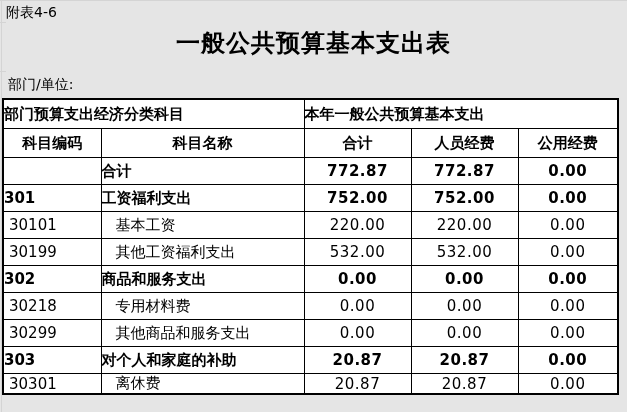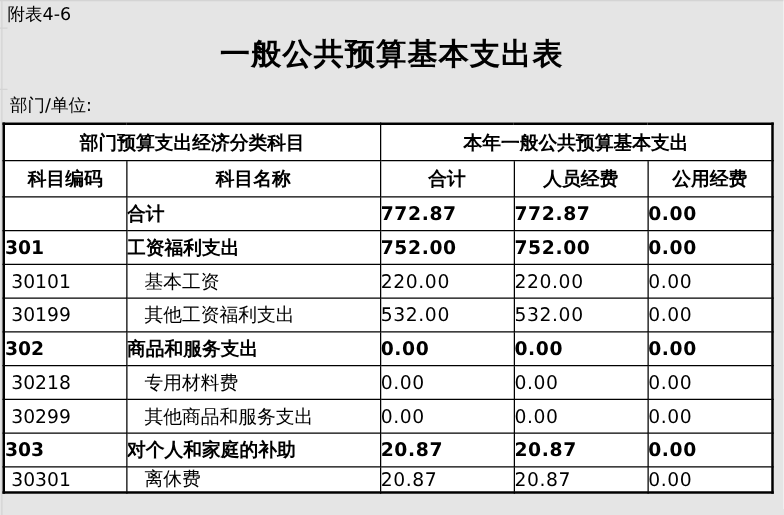--- a/index.html
+++ b/index.html
@@ -64,29 +64,29 @@
     white-space: nowrap;
     vertical-align: middle;
   }
   table.budget { border: 2px solid #000; }
   col.c-code { width: 98px; }
   col.c-name { width: 203px; }
   col.c-total { width: 107px; }
   col.c-pers { width: 107px; }
   col.c-pub  { width: 100px; }
 
-  tr.hdr-group td { height: 28px; text-align: center; font-weight: bold; margin-top: 12px; }
+  tr.hdr-group td { height: 28px; font-weight: bold; margin-top: 12px; }
   tr.hdr-cols  td { height: 28px; text-align: center; font-weight: bold; }
 
   tr.data-row td { height: 26px; }
   tr.data-row.last td { height: 17px; }
 
   td.code { text-align: left; padding-left: 4px; font-size: 14px; }
   td.name { text-align: left; padding-left: 6px; }
-  td.num  { text-align: left; padding-right: 5px; letter-spacing: 0.5px; }
+  td.num  { text-align: center; padding-right: 5px; letter-spacing: 0.5px; }
 
   tr.bold-row td { font-weight: bold; }
   tr.child td.code { padding-left: 5px; }
   tr.child td.name { padding-left: 14px; }
 </style>
 </head>
 <body>
 
 <div class="page">
   <div class="grid-top"></div>

